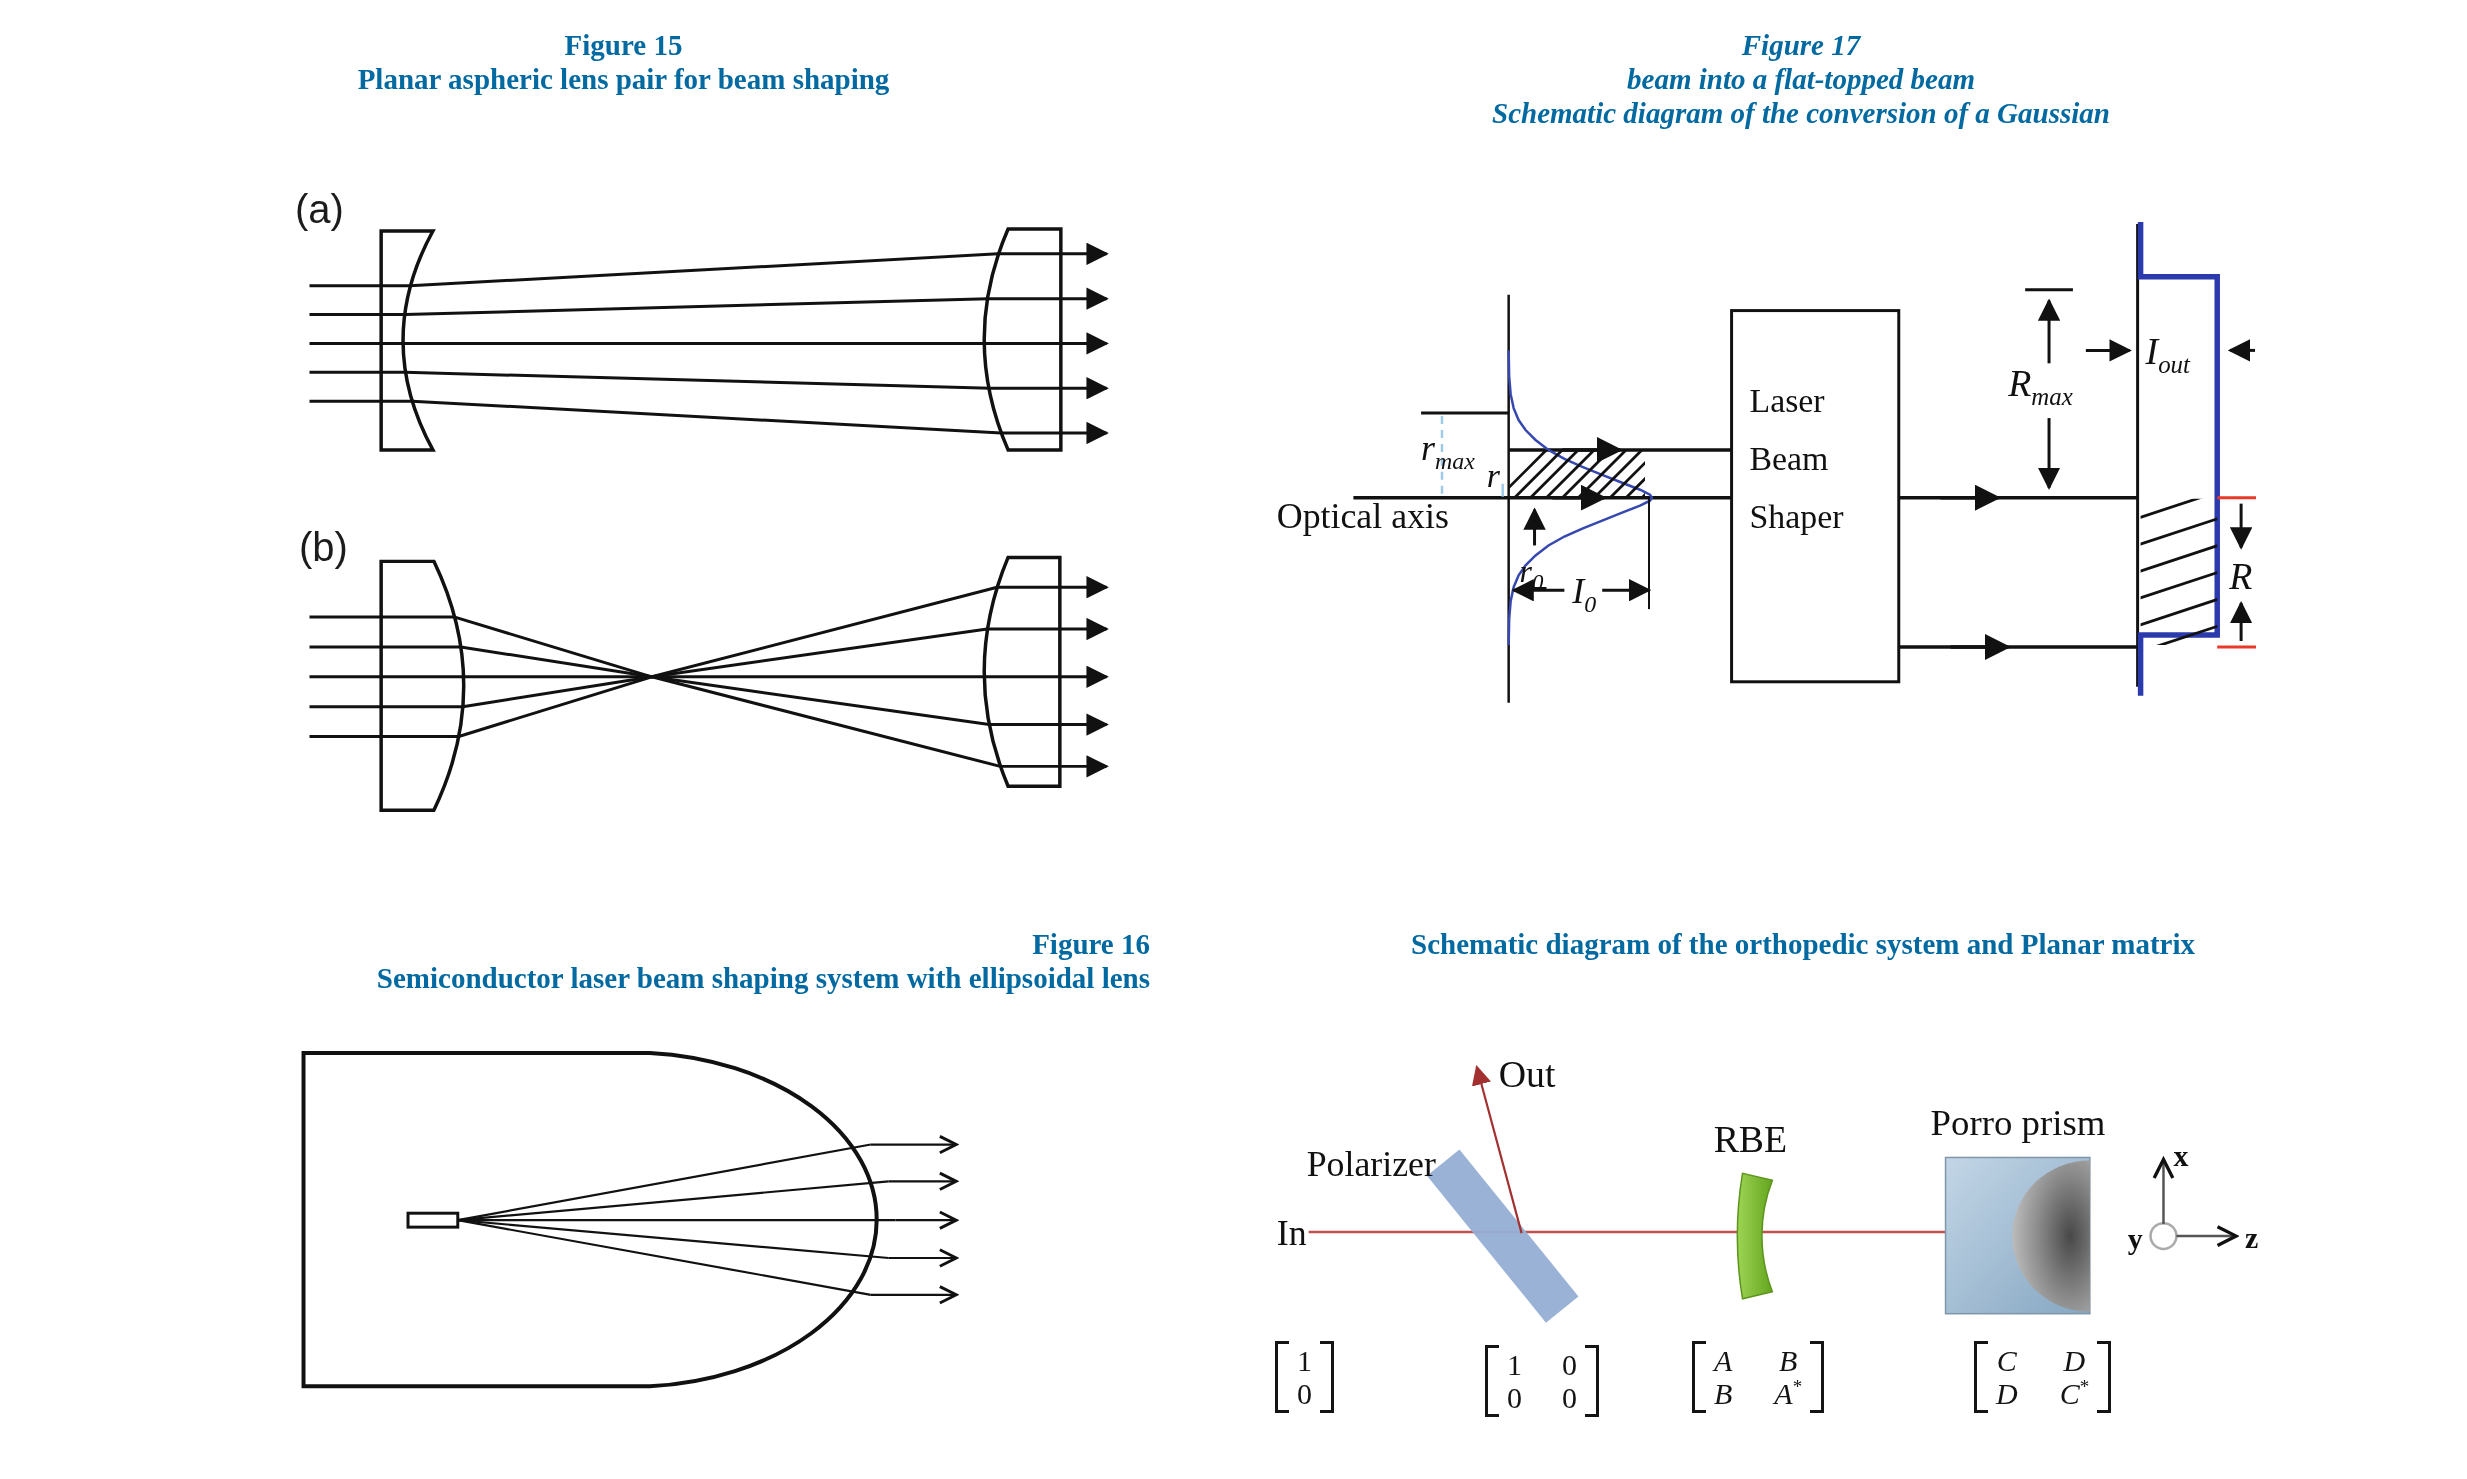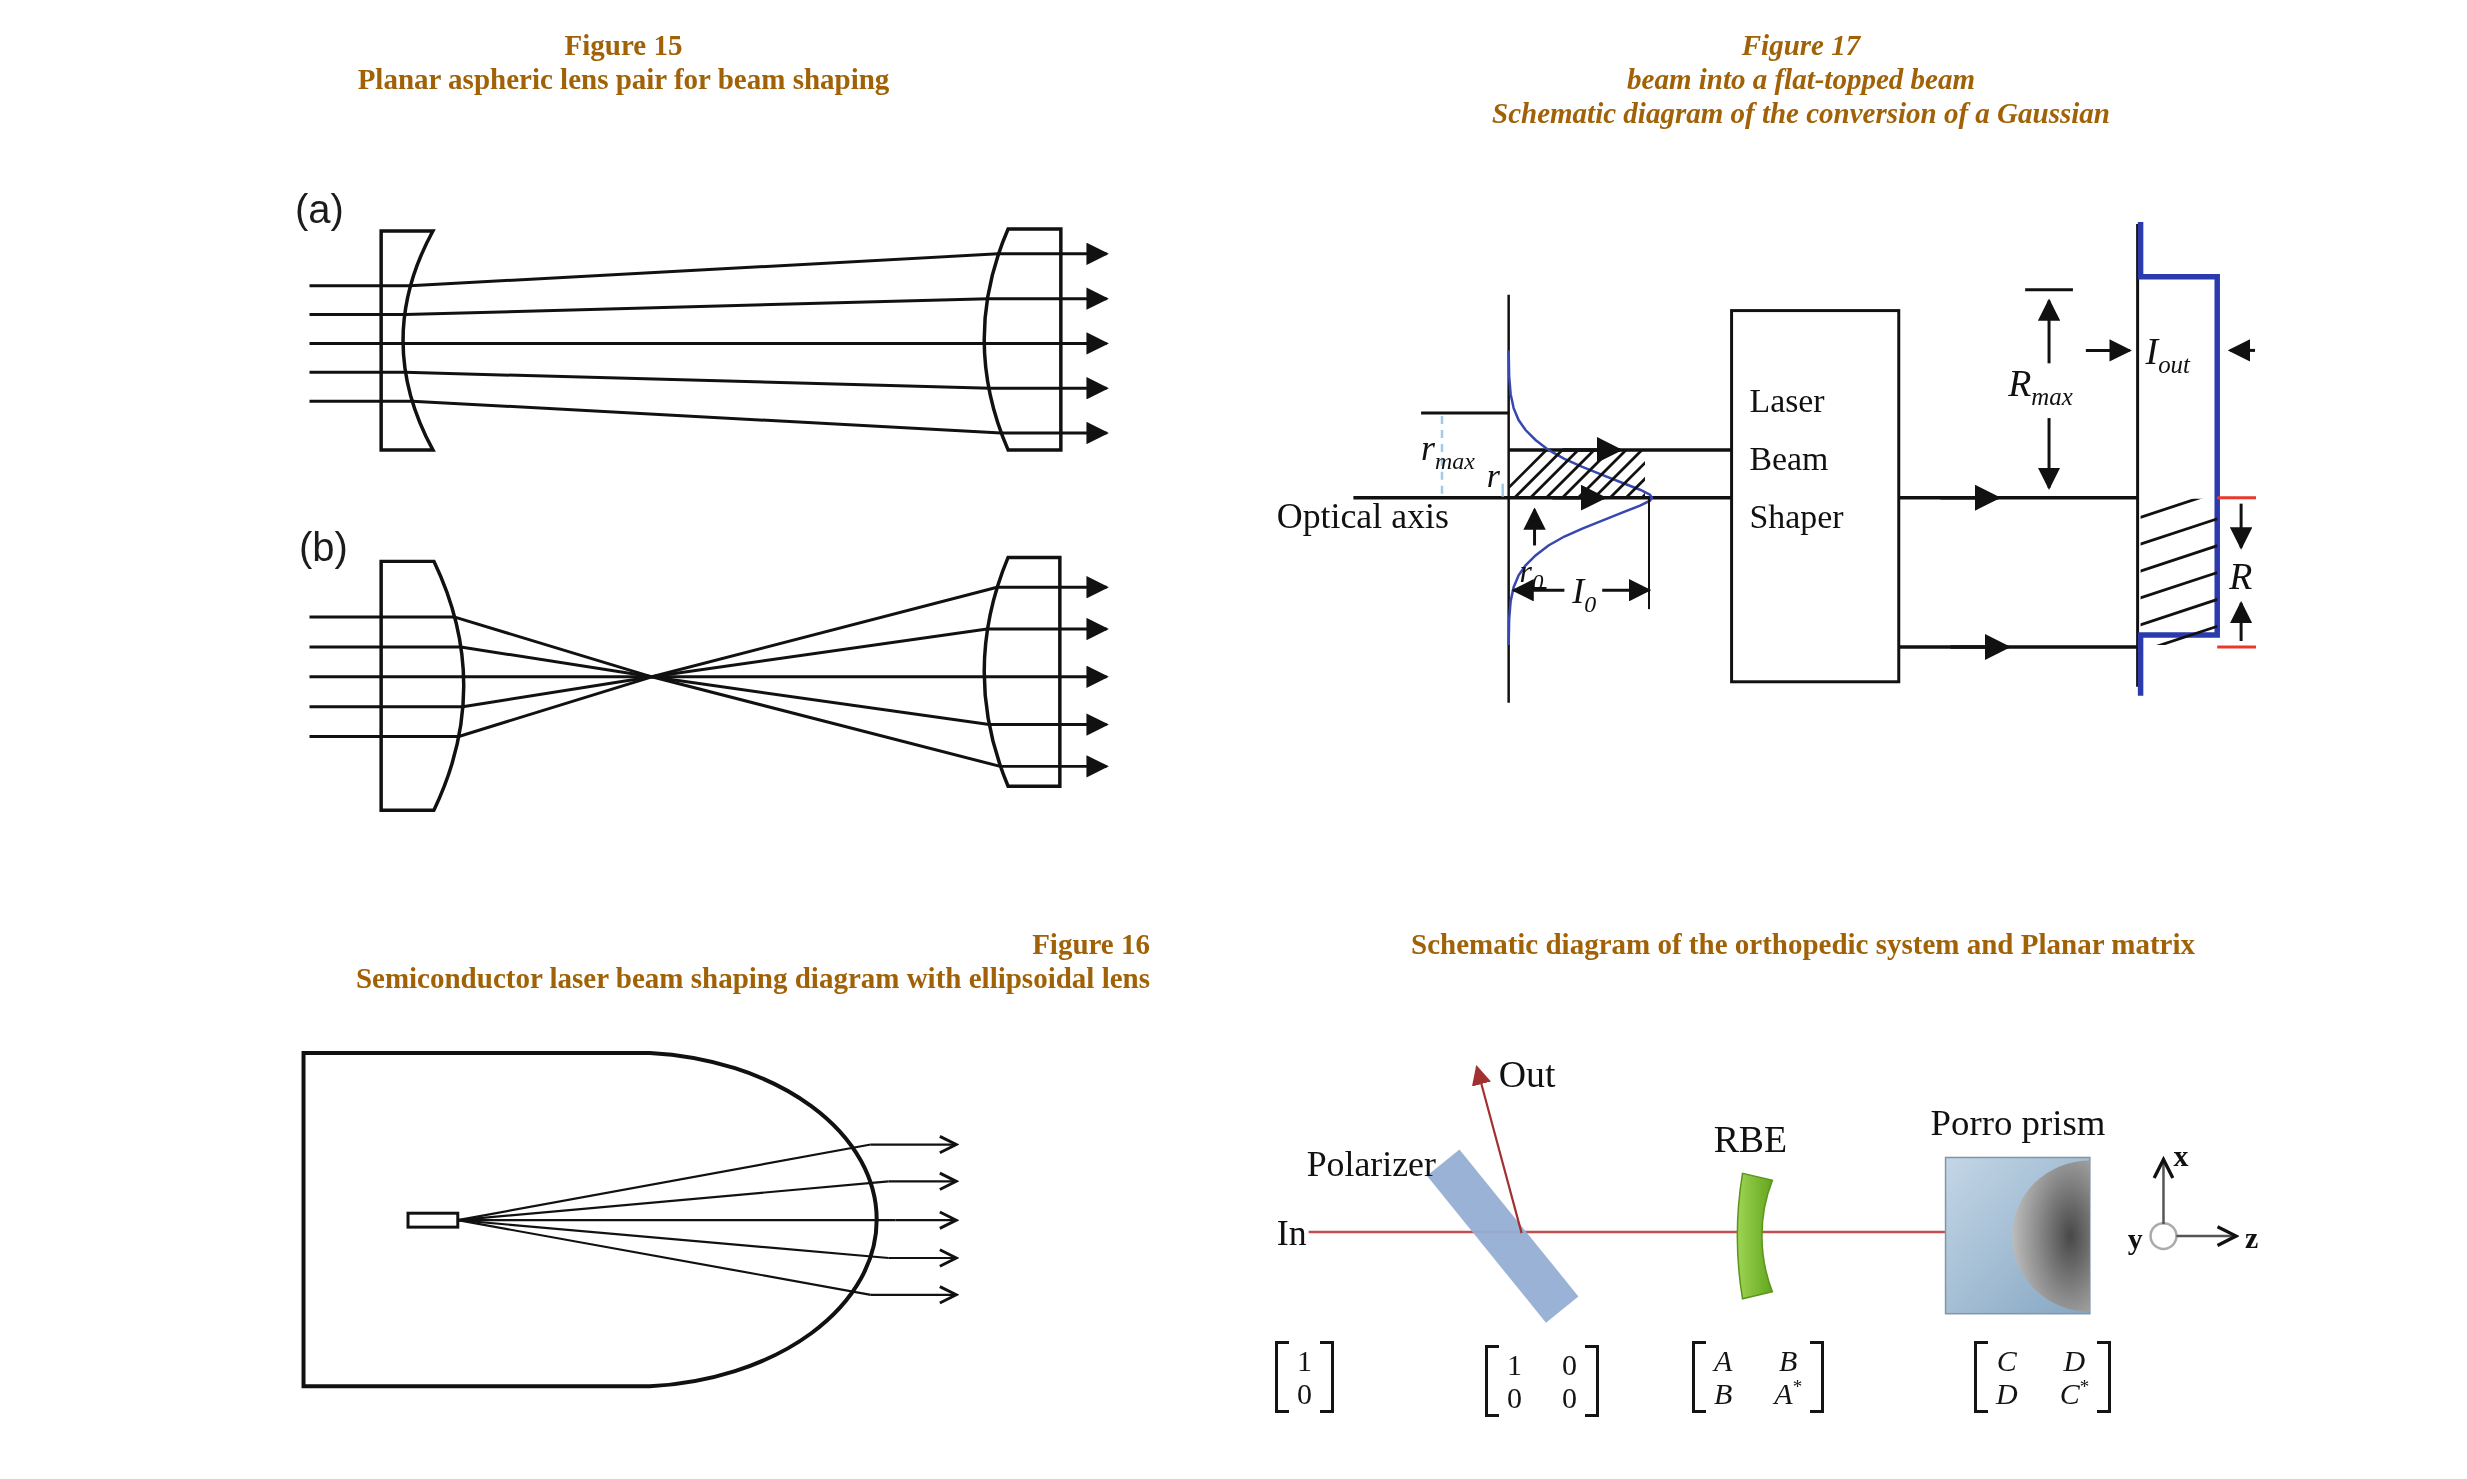--- a/index.html
+++ b/index.html
@@ -1,19 +1,19 @@
 <!DOCTYPE html>
 <html><head>
 <meta charset="utf-8">
 <style>
   html,body{margin:0;padding:0;}
   body{width:2468px;height:1480px;position:relative;background:#ffffff;overflow:hidden;
        font-family:"Liberation Serif",serif;color:#111;}
   svg.layer{position:absolute;left:0;top:0;width:2468px;height:1480px;}
-  .cap{position:absolute;text-align:center;font-weight:bold;font-size:29px;line-height:34px;color:#a16207;}
+  .cap{position:absolute;text-align:center;font-weight:bold;font-size:29px;line-height:34px;color:#0369a1;}
   .plabel{position:absolute;font-family:"Liberation Sans",sans-serif;font-size:40px;color:#1c1c1c;}
   .matrix{position:absolute;display:flex;color:#141414;}
   .mb{width:11px;align-self:stretch;}
   .mb.l{border-left:3px solid #141414;border-top:3px solid #141414;border-bottom:3px solid #141414;}
   .mb.r{border-right:3px solid #141414;border-top:3px solid #141414;border-bottom:3px solid #141414;}
   .mcol{display:grid;padding:4px 8px;row-gap:2px;justify-items:center;align-items:center;
         font-size:30px;line-height:31px;}
   .g1{grid-template-columns:auto;}
   .g2{grid-template-columns:auto auto;column-gap:42px;}
   .it{font-style:italic;}
@@ -28,21 +28,21 @@
   <div>Figure 15</div>
   <div>Planar aspheric lens pair for beam shaping</div>
 </div>
 <div class="cap" style="left:1403px;top:28px;width:796px;font-style:italic;">
   <div>Figure 17</div>
   <div>beam into a flat-topped beam</div>
   <div>Schematic diagram of the conversion of a Gaussian</div>
 </div>
 <div class="cap" style="left:254px;top:927px;width:896px;text-align:right;">
   <div>Figure 16</div>
-  <div>Semiconductor laser beam shaping diagram with ellipsoidal lens</div>
+  <div>Semiconductor laser beam shaping system with ellipsoidal lens</div>
 </div>
 <div class="cap" style="left:1355px;top:927px;width:896px;">
   <div>Schematic diagram of the orthopedic system and Planar matrix</div>
 </div>
 
 <div class="plabel" style="left:295px;top:187px;">(a)</div>
 <div class="plabel" style="left:299px;top:525px;">(b)</div>
 
 <svg class="layer" viewBox="0 0 2480 1487">
   <defs>

